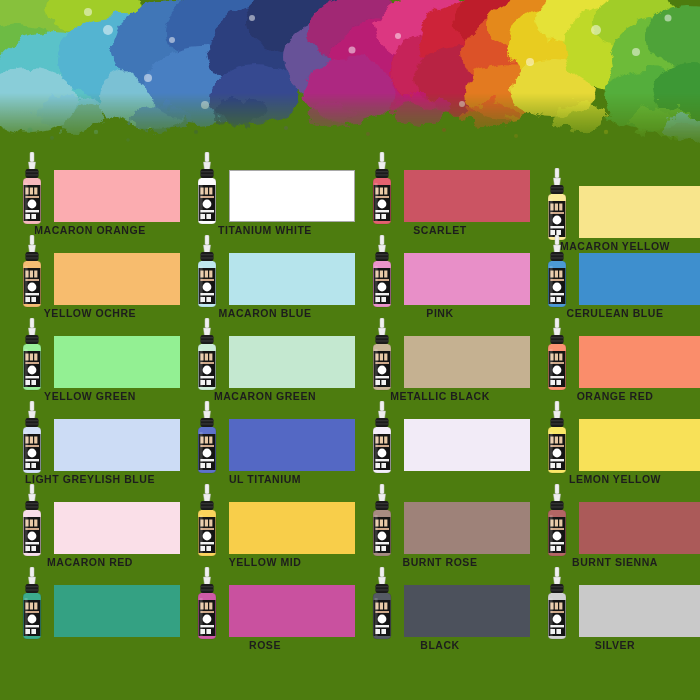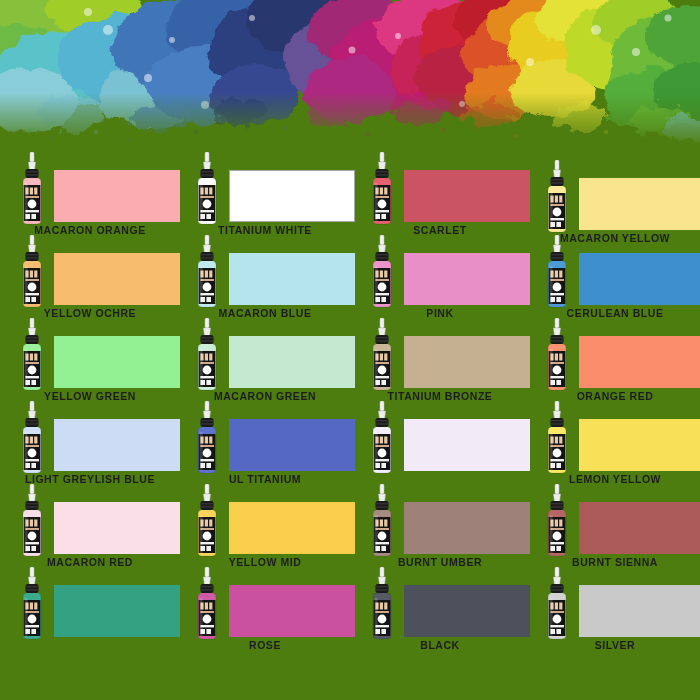--- a/index.html
+++ b/index.html
@@ -265,21 +265,21 @@
       <ellipse cx="14" cy="52" rx="4.4" ry="4.4" fill="#ffffff"></ellipse>
       <rect x="7.4" y="58" width="13.6" height="2.4" fill="#f2f2f2"></rect>
       <rect x="7.4" y="62" width="4.6" height="5" fill="#f2f2f2"></rect>
       <rect x="13.4" y="62" width="4.6" height="5" fill="#f2f2f2"></rect>
       <rect x="6.6" y="31" width="3" height="38" fill="rgba(255,255,255,0.16)"></rect>
     </svg>
         </div>
         <div class="swatch" style="background: rgb(203, 84, 99);"></div>
         <div class="cell-label">SCARLET</div>
       </div>
-      <div class="cell" style="left: 525px; top: 8px;">
+      <div class="cell" style="left: 525px; top: 16px;">
         <div class="bottle">
     <svg viewBox="0 0 28 74" aria-hidden="true">
       <rect x="12" y="0" width="4" height="10" rx="1.4" fill="#f0f0f0" stroke="#c6c6c6" stroke-width="0.5"></rect>
       <path d="M10.5 10 L17.5 10 L16.4 19 L11.6 19 Z" fill="#eeeeee" stroke="#c2c2c2" stroke-width="0.5"></path>
       <rect x="7.5" y="17" width="13" height="9" rx="2.2" fill="#1b1b1b"></rect>
       <rect x="7.5" y="19.2" width="13" height="1.1" fill="#3a3a3a"></rect>
       <rect x="7.5" y="22.4" width="13" height="1.1" fill="#3a3a3a"></rect>
       <path d="M5 30 q0 -4 4 -4 h10 q4 0 4 4 v38 q0 4 -4 4 h-10 q-4 0 -4 -4 z" fill="#fbeb9a" stroke="rgba(0,0,0,0.18)" stroke-width="0.6"></path>
       <rect x="8" y="26" width="12" height="4" fill="#fbeb9a"></rect>
       <rect x="5.6" y="33" width="16.8" height="36" fill="#141414"></rect>
@@ -463,21 +463,21 @@
       <rect x="16.2" y="35.5" width="3.2" height="7" fill="#e8c9a6"></rect>
       <rect x="7.4" y="44" width="13.6" height="2" fill="#cfa98a"></rect>
       <ellipse cx="14" cy="52" rx="4.4" ry="4.4" fill="#ffffff"></ellipse>
       <rect x="7.4" y="58" width="13.6" height="2.4" fill="#f2f2f2"></rect>
       <rect x="7.4" y="62" width="4.6" height="5" fill="#f2f2f2"></rect>
       <rect x="13.4" y="62" width="4.6" height="5" fill="#f2f2f2"></rect>
       <rect x="6.6" y="31" width="3" height="38" fill="rgba(255,255,255,0.16)"></rect>
     </svg>
         </div>
         <div class="swatch" style="background: rgb(197, 177, 145);"></div>
-        <div class="cell-label">TITANIUM BRONZE</div>
+        <div class="cell-label">METALLIC BLACK</div>
       </div>
       <div class="cell" style="left: 525px; top: 166px;">
         <div class="bottle">
     <svg viewBox="0 0 28 74" aria-hidden="true">
       <rect x="12" y="0" width="4" height="10" rx="1.4" fill="#f0f0f0" stroke="#c6c6c6" stroke-width="0.5"></rect>
       <path d="M10.5 10 L17.5 10 L16.4 19 L11.6 19 Z" fill="#eeeeee" stroke="#c2c2c2" stroke-width="0.5"></path>
       <rect x="7.5" y="17" width="13" height="9" rx="2.2" fill="#1b1b1b"></rect>
       <rect x="7.5" y="19.2" width="13" height="1.1" fill="#3a3a3a"></rect>
       <rect x="7.5" y="22.4" width="13" height="1.1" fill="#3a3a3a"></rect>
       <path d="M5 30 q0 -4 4 -4 h10 q4 0 4 4 v38 q0 4 -4 4 h-10 q-4 0 -4 -4 z" fill="#fb9372" stroke="rgba(0,0,0,0.18)" stroke-width="0.6"></path>
@@ -662,21 +662,21 @@
       <rect x="16.2" y="35.5" width="3.2" height="7" fill="#e8c9a6"></rect>
       <rect x="7.4" y="44" width="13.6" height="2" fill="#cfa98a"></rect>
       <ellipse cx="14" cy="52" rx="4.4" ry="4.4" fill="#ffffff"></ellipse>
       <rect x="7.4" y="58" width="13.6" height="2.4" fill="#f2f2f2"></rect>
       <rect x="7.4" y="62" width="4.6" height="5" fill="#f2f2f2"></rect>
       <rect x="13.4" y="62" width="4.6" height="5" fill="#f2f2f2"></rect>
       <rect x="6.6" y="31" width="3" height="38" fill="rgba(255,255,255,0.16)"></rect>
     </svg>
         </div>
         <div class="swatch" style="background: rgb(158, 130, 121);"></div>
-        <div class="cell-label">BURNT UMBER</div>
+        <div class="cell-label">BURNT ROSE</div>
       </div>
       <div class="cell" style="left: 525px; top: 332px;">
         <div class="bottle">
     <svg viewBox="0 0 28 74" aria-hidden="true">
       <rect x="12" y="0" width="4" height="10" rx="1.4" fill="#f0f0f0" stroke="#c6c6c6" stroke-width="0.5"></rect>
       <path d="M10.5 10 L17.5 10 L16.4 19 L11.6 19 Z" fill="#eeeeee" stroke="#c2c2c2" stroke-width="0.5"></path>
       <rect x="7.5" y="17" width="13" height="9" rx="2.2" fill="#1b1b1b"></rect>
       <rect x="7.5" y="19.2" width="13" height="1.1" fill="#3a3a3a"></rect>
       <rect x="7.5" y="22.4" width="13" height="1.1" fill="#3a3a3a"></rect>
       <path d="M5 30 q0 -4 4 -4 h10 q4 0 4 4 v38 q0 4 -4 4 h-10 q-4 0 -4 -4 z" fill="#b46564" stroke="rgba(0,0,0,0.18)" stroke-width="0.6"></path>

